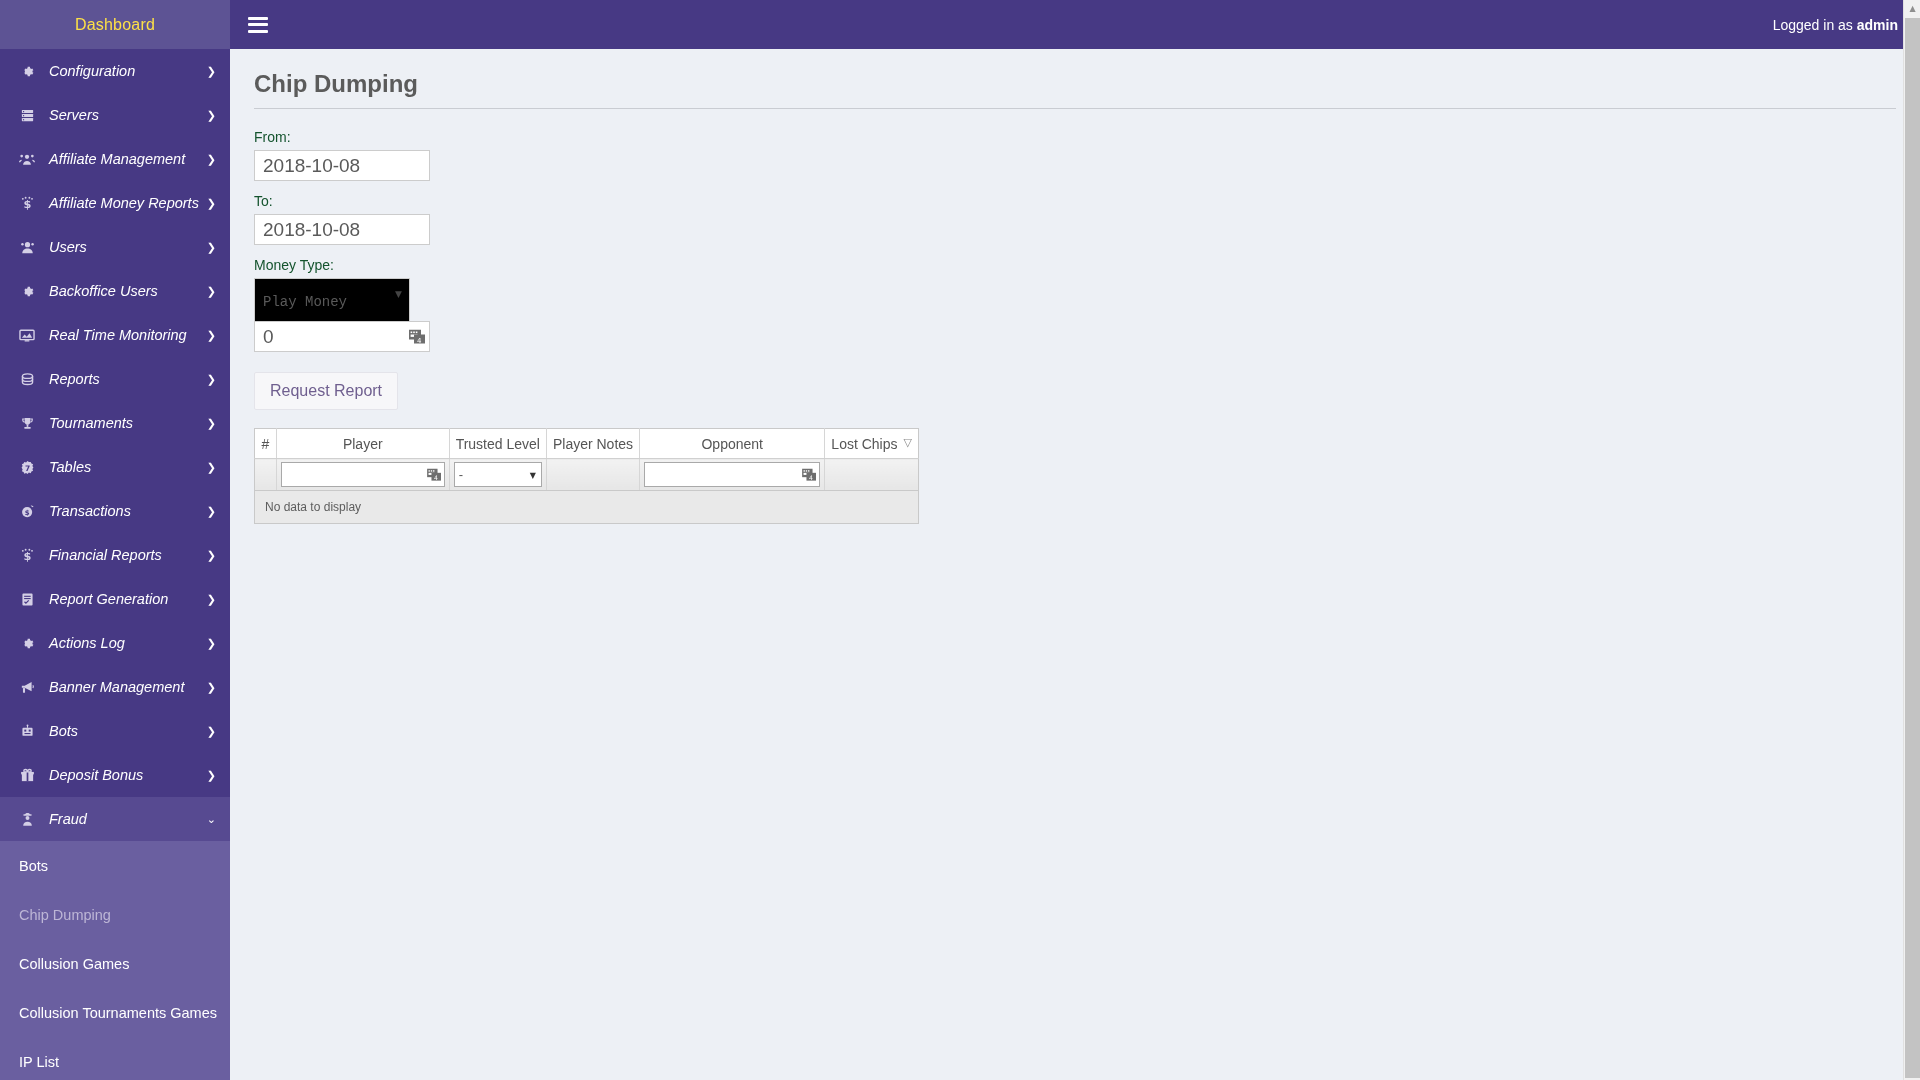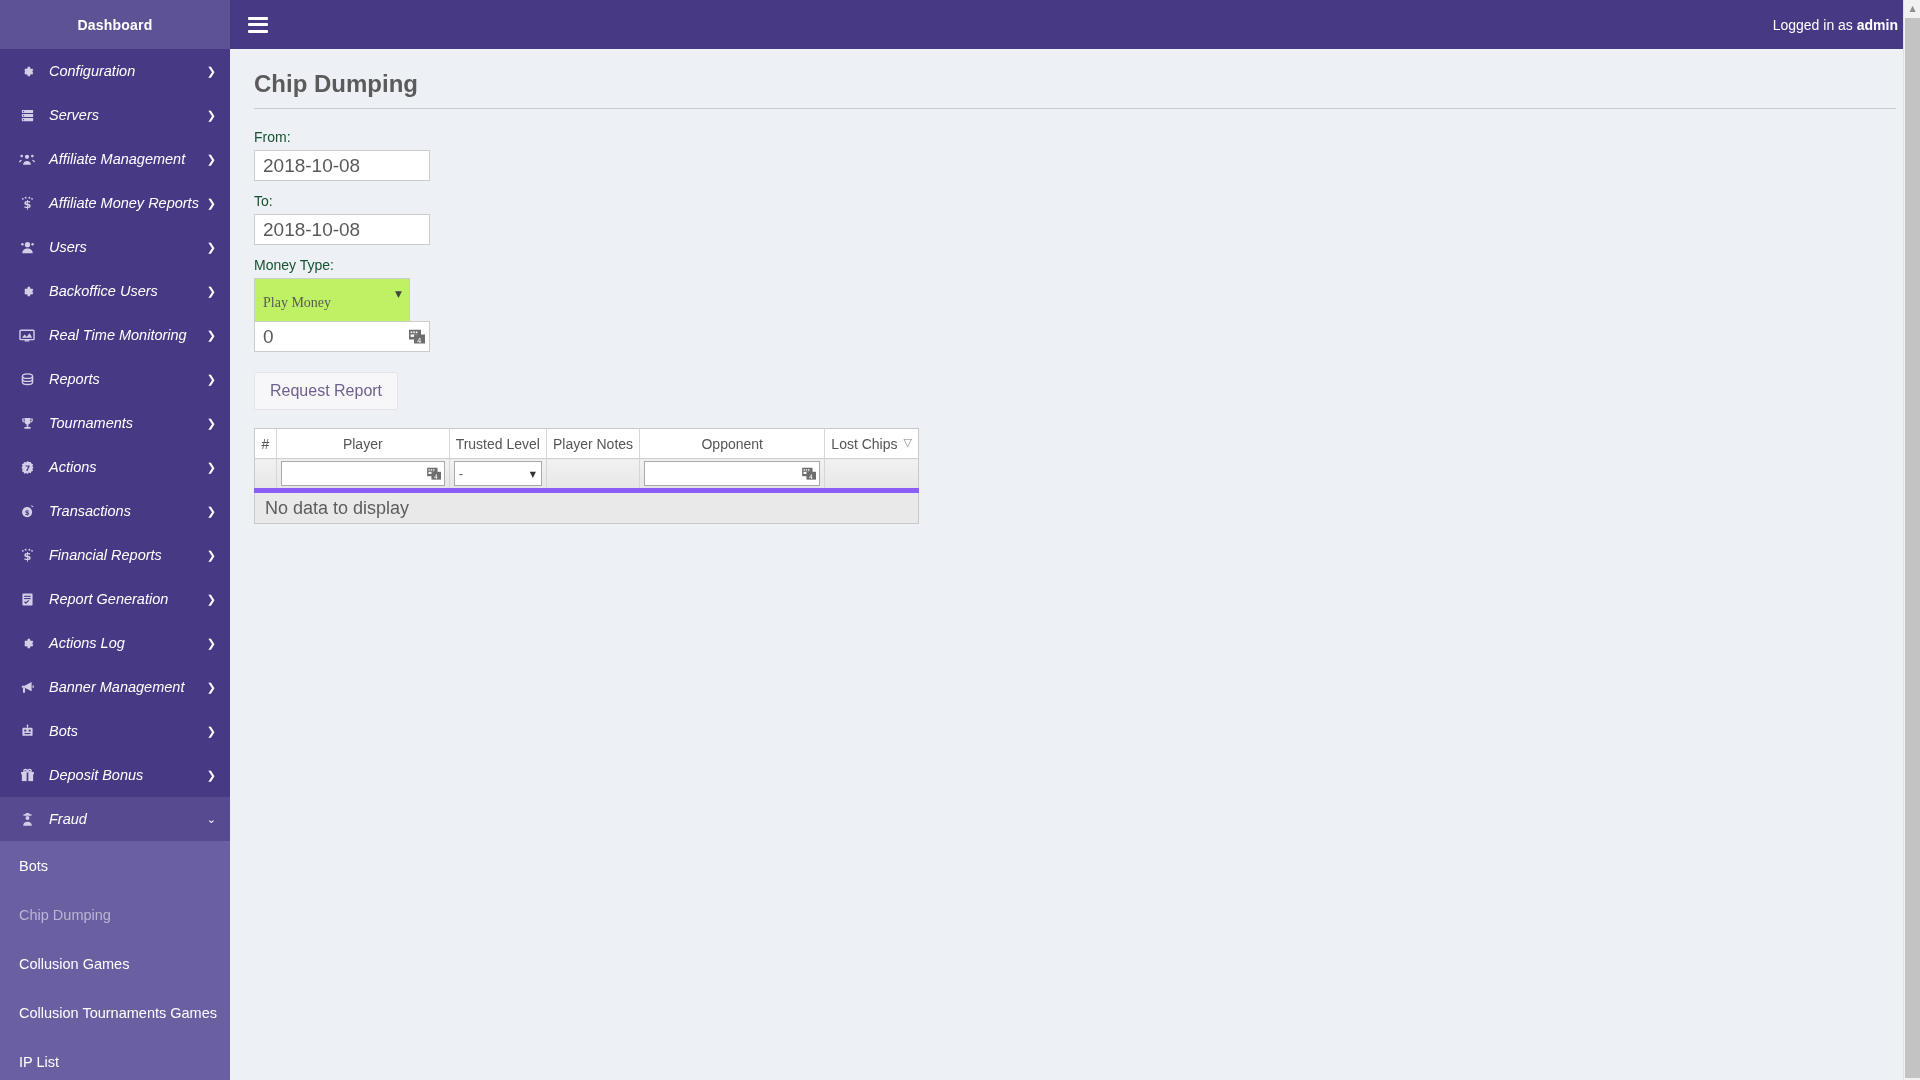--- a/index.html
+++ b/index.html
@@ -23,24 +23,24 @@
     position: relative;
   }
   .brand {
     height: 49px;
     background: #5d5394;
     display: flex;
     align-items: center;
     justify-content: center;
   }
   .brand-title {
-    color: #ffffff;
-    font-size: 14px;
+    color: #fde047;
+    font-size: 16px;
     letter-spacing: .2px;
-    font-weight: 700;
+    font-weight: 400;
   }
   .nav { padding: 0; margin: 0; list-style: none; }
   .nav-item {
     display: flex;
     align-items: center;
     height: 44px;
     padding: 0 14px 0 16px;
     color: #ffffff;
     font-size: 14.5px;
     cursor: pointer;
@@ -147,26 +147,26 @@
     cursor: pointer;
   }
   .select-wrap {
     position: relative;
     width: 156px;
     height: 31px;
   }
   .sel {
     width: 156px;
     height: 48px;
-    background: #bef264;
+    background: #000000;
     border: 1px solid #ccc;
     font-size: 14px;
     color: #5a5a5a;
     padding: 0 22px 0 8px;
-    font-family: Liberation Serif, serif;
+    font-family: Liberation Mono, monospace;
     appearance: none;
     -webkit-appearance: none;
     outline: none;
   }
   .sel-arrow {
     position: absolute;
     right: 8px; top: 50%;
     transform: translateY(-50%);
     font-size: 9px;
     color: #444;
@@ -261,23 +261,23 @@
     position: absolute;
     right: 6px; top: 50%;
     transform: translateY(-50%);
     font-size: 8px;
     color: #333;
     pointer-events: none;
     font-family: "DejaVu Sans", sans-serif;
   }
   .nodata-row td {
     background: #e9e9e9;
-    border-top: 5px solid #8b5cf6;
+    border-top: 1px solid #8b5cf6;
     color: #5d5d5d;
-    font-size: 18px;
+    font-size: 12px;
     height: 33px;
     padding-left: 10px;
     text-align: left;
   }
   .col-num { width: 22px; }
   .col-player { width: 180px; }
   .col-trusted { width: 92px; }
   .col-notes { width: 82px; }
   .col-opp { width: 192px; }
   .col-lost { width: 92px; }
@@ -423,21 +423,21 @@
           <span class="nav-label">Tournaments</span>
           <span class="caret">❯</span>
         </li>
         <li class="nav-item">
           <span class="ico">
             <svg width="15" height="15" viewBox="0 0 16 16">
               <path fill="#d4cfe6" d="M8 1l1.5 1.1L11.4 2l.8 1.8 1.8.8L13.2 6.5 14.3 8l-1.1 1.5.8 1.9-1.8.8-.8 1.8-1.9-.8L8 15l-1.5-1.1-1.9.8-.8-1.8-1.8-.8.8-1.9L1.7 8l1.1-1.5L2 4.6l1.8-.8L4.6 2l1.9.7z"></path>
               <text x="8" y="11.2" font-size="8" font-weight="bold" fill="#473984" text-anchor="middle" font-family="DejaVu Sans, sans-serif">7</text>
             </svg>
           </span>
-          <span class="nav-label">Actions</span>
+          <span class="nav-label">Tables</span>
           <span class="caret">❯</span>
         </li>
         <li class="nav-item">
           <span class="ico">
             <svg width="15" height="15" viewBox="0 0 16 16">
               <circle cx="7.6" cy="8.6" r="5.4" fill="#d4cfe6"></circle>
               <text x="7.6" y="11.6" font-size="7.5" font-weight="bold" fill="#473984" text-anchor="middle" font-family="DejaVu Sans, sans-serif">$</text>
               <path fill="#d4cfe6" d="M11.3 1.2l3.3 1.2-1.6 1.1z"></path>
             </svg>
           </span>

